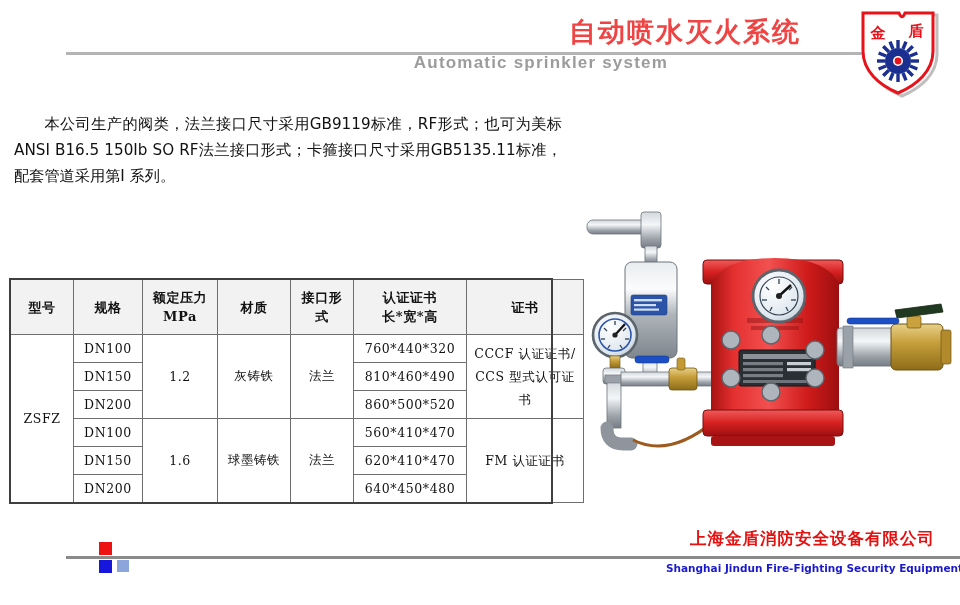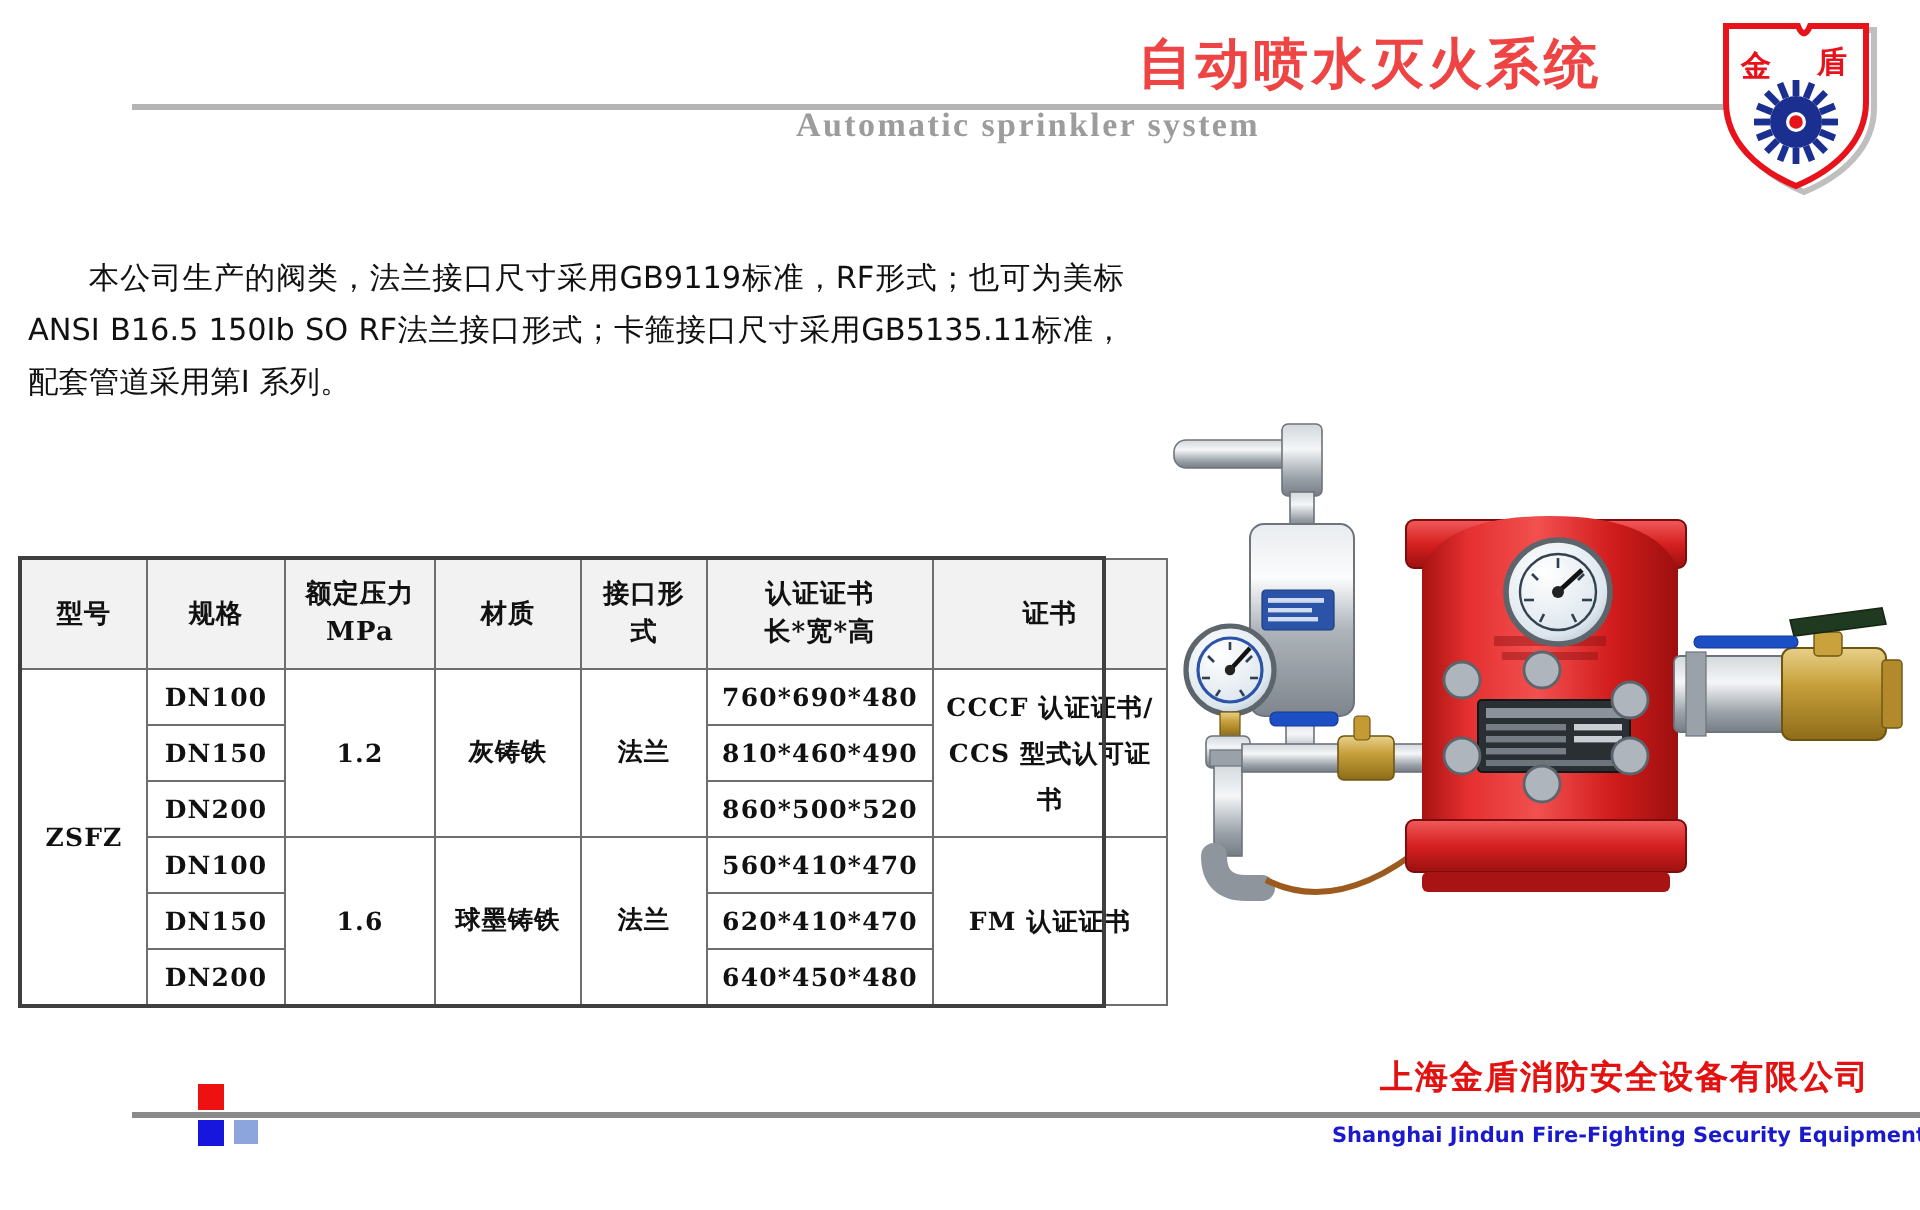--- a/index.html
+++ b/index.html
@@ -36,38 +36,38 @@
     font-weight: bold;
     font-size: 27px;
     letter-spacing: 2px;
     color: #ef4444;
     white-space: nowrap;
   }
   .header-title-en {
     position: absolute;
     left: 398px; top: 53px;
     width: 270px;
-    text-align: left;
-    font-family: Liberation Serif, serif;
+    text-align: right;
+    font-family: Liberation Sans, sans-serif;
     font-weight: bold;
     font-size: 17px;
     letter-spacing: 1.2px;
     color: #9c9c9c;
     white-space: nowrap;
   }
   .logo {
     position: absolute;
     left: 855px; top: 6px;
     width: 92px; height: 92px;
   }
 
   
   .copy {
     position: absolute;
-    left: 14px; top: 126px;
+    left: 14px; top: 111px;
     width: 548px;
     font-family: "DejaVu Sans", "Liberation Sans", sans-serif;
     font-size: 15.2px;
     line-height: 26px;
     color: #111111;
     text-align: justify;
   }
   .copy p {
     margin: 0;
     text-indent: 2em;
@@ -82,21 +82,21 @@
     font-family: "DejaVu Serif", "Liberation Serif", serif;
     font-size: 12.5px;
     color: #111111;
     table-layout: fixed;
   }
   .spec-table th, .spec-table td {
     border: 1px solid #6e6e6e;
     text-align: center;
     vertical-align: middle;
     padding: 0 2px;
-    font-weight: bold;
+    font-weight: normal;
     letter-spacing: 0.6px;
   }
   .spec-table thead th {
     background: #f2f2f2;
     height: 54px;
     font-weight: bold;
     font-size: 13px;
     line-height: 19px;
   }
   .spec-table tbody td {
@@ -255,21 +255,21 @@
     </tr>
   </thead>
   <tbody>
 
     <tr>
       <td rowspan="6">ZSFZ</td>
       <td>DN100</td>
       <td rowspan="3">1.2</td>
       <td rowspan="3">灰铸铁</td>
       <td rowspan="3">法兰</td>
-      <td>760*690*480</td>
+      <td>760*440*320</td>
       <td rowspan="3" class="cert-cell">
         <div>CCCF 认证证书/</div>
         <div>CCS 型式认可证书</div>
       </td>
     </tr>
     <tr>
       <td>DN150</td>
       <td>810*460*490</td>
     </tr>
     <tr>

